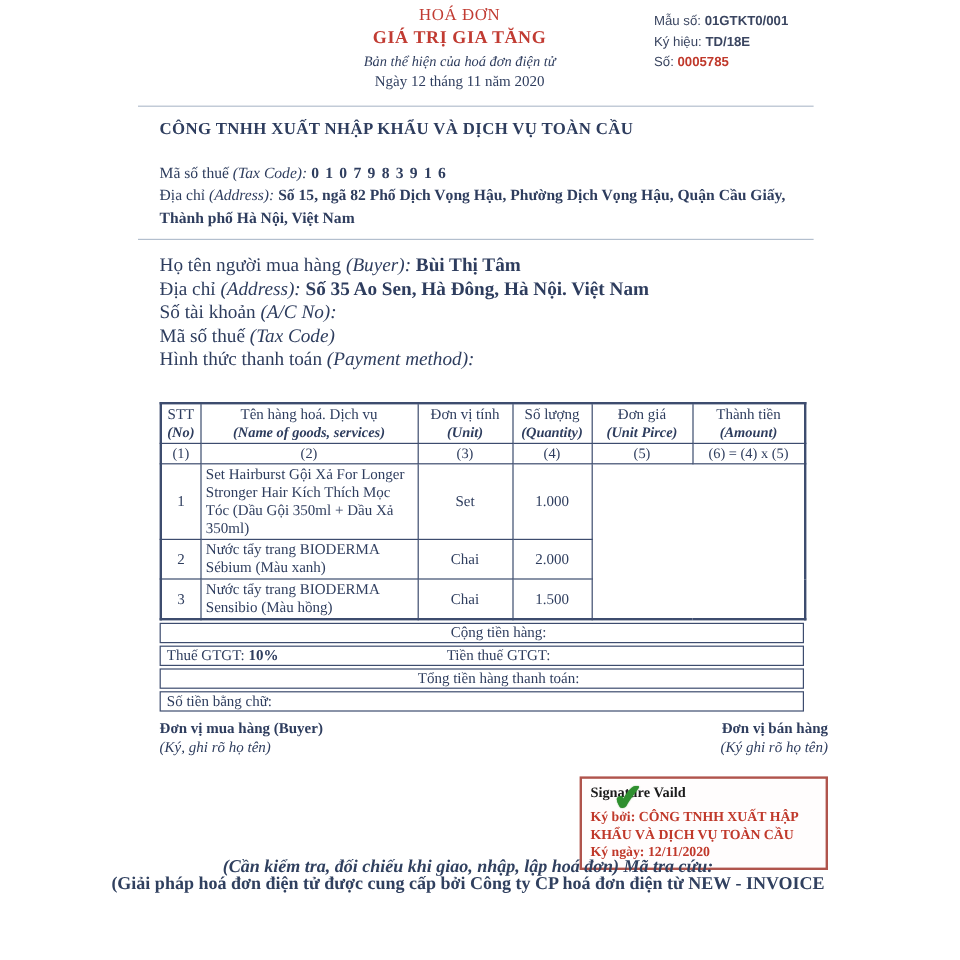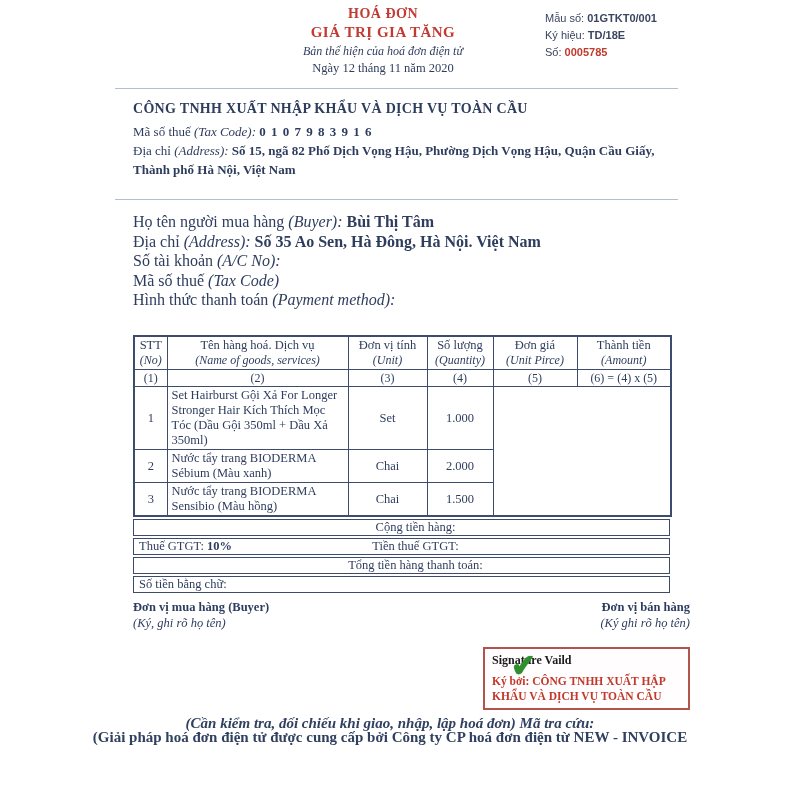--- a/index.html
+++ b/index.html
@@ -12,45 +12,45 @@
     --divider:#b3bfce;
   }
   *{margin:0;padding:0;box-sizing:border-box;}
   html,body{background:#fff;}
   .page{
     position:relative;width:800px;height:800px;background:#ffffff;overflow:hidden;
     font-family:"Liberation Serif","DejaVu Serif",serif;color:var(--text);
   }
   
   .title-block{position:absolute;left:133px;top:6px;width:500px;text-align:center;}
-  .title-1{font-size:14px;font-weight:bold;color:var(--accent-red);letter-spacing:.5px;}
+  .title-1{font-size:14px;font-weight:normal;color:var(--accent-red);letter-spacing:.5px;}
   .title-2{font-size:15px;font-weight:bold;color:var(--accent-red);margin-top:2px;letter-spacing:.5px;}
   .title-3{font-size:12px;font-style:italic;margin-top:3px;}
   .title-4{font-size:12.5px;margin-top:2px;}
   .meta-block{position:absolute;left:545px;top:10px;font-family:"Liberation Sans","DejaVu Sans",sans-serif;font-size:11px;line-height:17px;color:#3a4560;}
   .meta-block b{font-weight:bold;}
   .meta-number{color:var(--number-red);font-weight:bold;}
   .hr{position:absolute;left:115px;width:563px;border-top:1.5px solid var(--divider);}
   .hr1{top:88px;}
   .hr2{top:199px;}
   
   .seller{position:absolute;left:133px;top:99px;width:548px;font-size:13px;line-height:19px;}
-  .seller-name{font-size:14px;font-weight:bold;letter-spacing:.3px;margin-bottom:4px;}
+  .seller-name{font-size:14px;font-weight:bold;letter-spacing:.3px;margin-bottom:16px;}
   .lbl-en{font-style:italic;}
   .val-b{font-weight:bold;}
   .tax-digits{font-weight:bold;letter-spacing:1px;}
   
   .buyer{position:absolute;left:133px;top:212px;width:548px;font-size:16px;line-height:19.5px;}
   
   .table-wrap{position:absolute;left:133px;top:335px;width:537px;font-size:12.5px;}
   table.inv{border-collapse:collapse;width:537px;table-layout:fixed;}
   table.inv th,table.inv td{border:1px solid var(--table-border);padding:1px 4px;vertical-align:middle;}
   table.inv{border:2px solid var(--table-border);}
   th .h-vi{font-weight:normal;font-size:12.5px;}
-  th .h-en{font-weight:normal;font-style:italic;font-size:12px;}
+  th .h-en{font-weight:bold;font-style:italic;font-size:12px;}
   .col-stt{width:33px;} .col-name{width:181px;} .col-unit{width:79px;}
   .col-qty{width:66px;} .col-price{width:84px;} .col-amt{width:94px;}
   td.c,th.c{text-align:center;}
   td.name-cell{text-align:left;padding:3px 6px;line-height:15px;font-size:12.5px;}
   tr.num-row td{padding:0 2px;font-size:12px;height:17px;}
   td.qty-cell{text-align:center;}
   td.merged-cell{border:1px solid var(--table-border);}
   
   .tot-row{position:relative;border:1.5px solid var(--table-border);margin-top:2px;height:17px;line-height:15px;font-size:12.5px;}
   .tot-center{display:block;text-align:center;text-indent:28px;}
@@ -226,20 +226,21 @@
     <div class="sig-right">
       <div class="sig-title">Đơn vị bán hàng</div>
       <div class="sig-note">(Ký ghi rõ họ tên)</div>
     </div>
   </div>
 
   <div class="stamp">
     <span class="stamp-check">✔</span>
     <div class="stamp-valid">Signature Vaild</div>
     <div class="stamp-red">Ký bởi: CÔNG TNHH XUẤT HẬP KHẨU VÀ DỊCH VỤ TOÀN CẦU</div>
+    <div class="stamp-red">Ký ngày: 12/11/2020</div>
   </div>
 
   <div class="footer">
     <div class="footer-1">(Cần kiểm tra, đối chiếu khi giao, nhập, lập hoá đơn) Mã tra cứu:</div>
     <div class="footer-2">(Giải pháp hoá đơn điện tử được cung cấp bởi Công ty CP hoá đơn điện từ NEW - INVOICE</div>
   </div>
 
 </div>
 
 </body></html>

